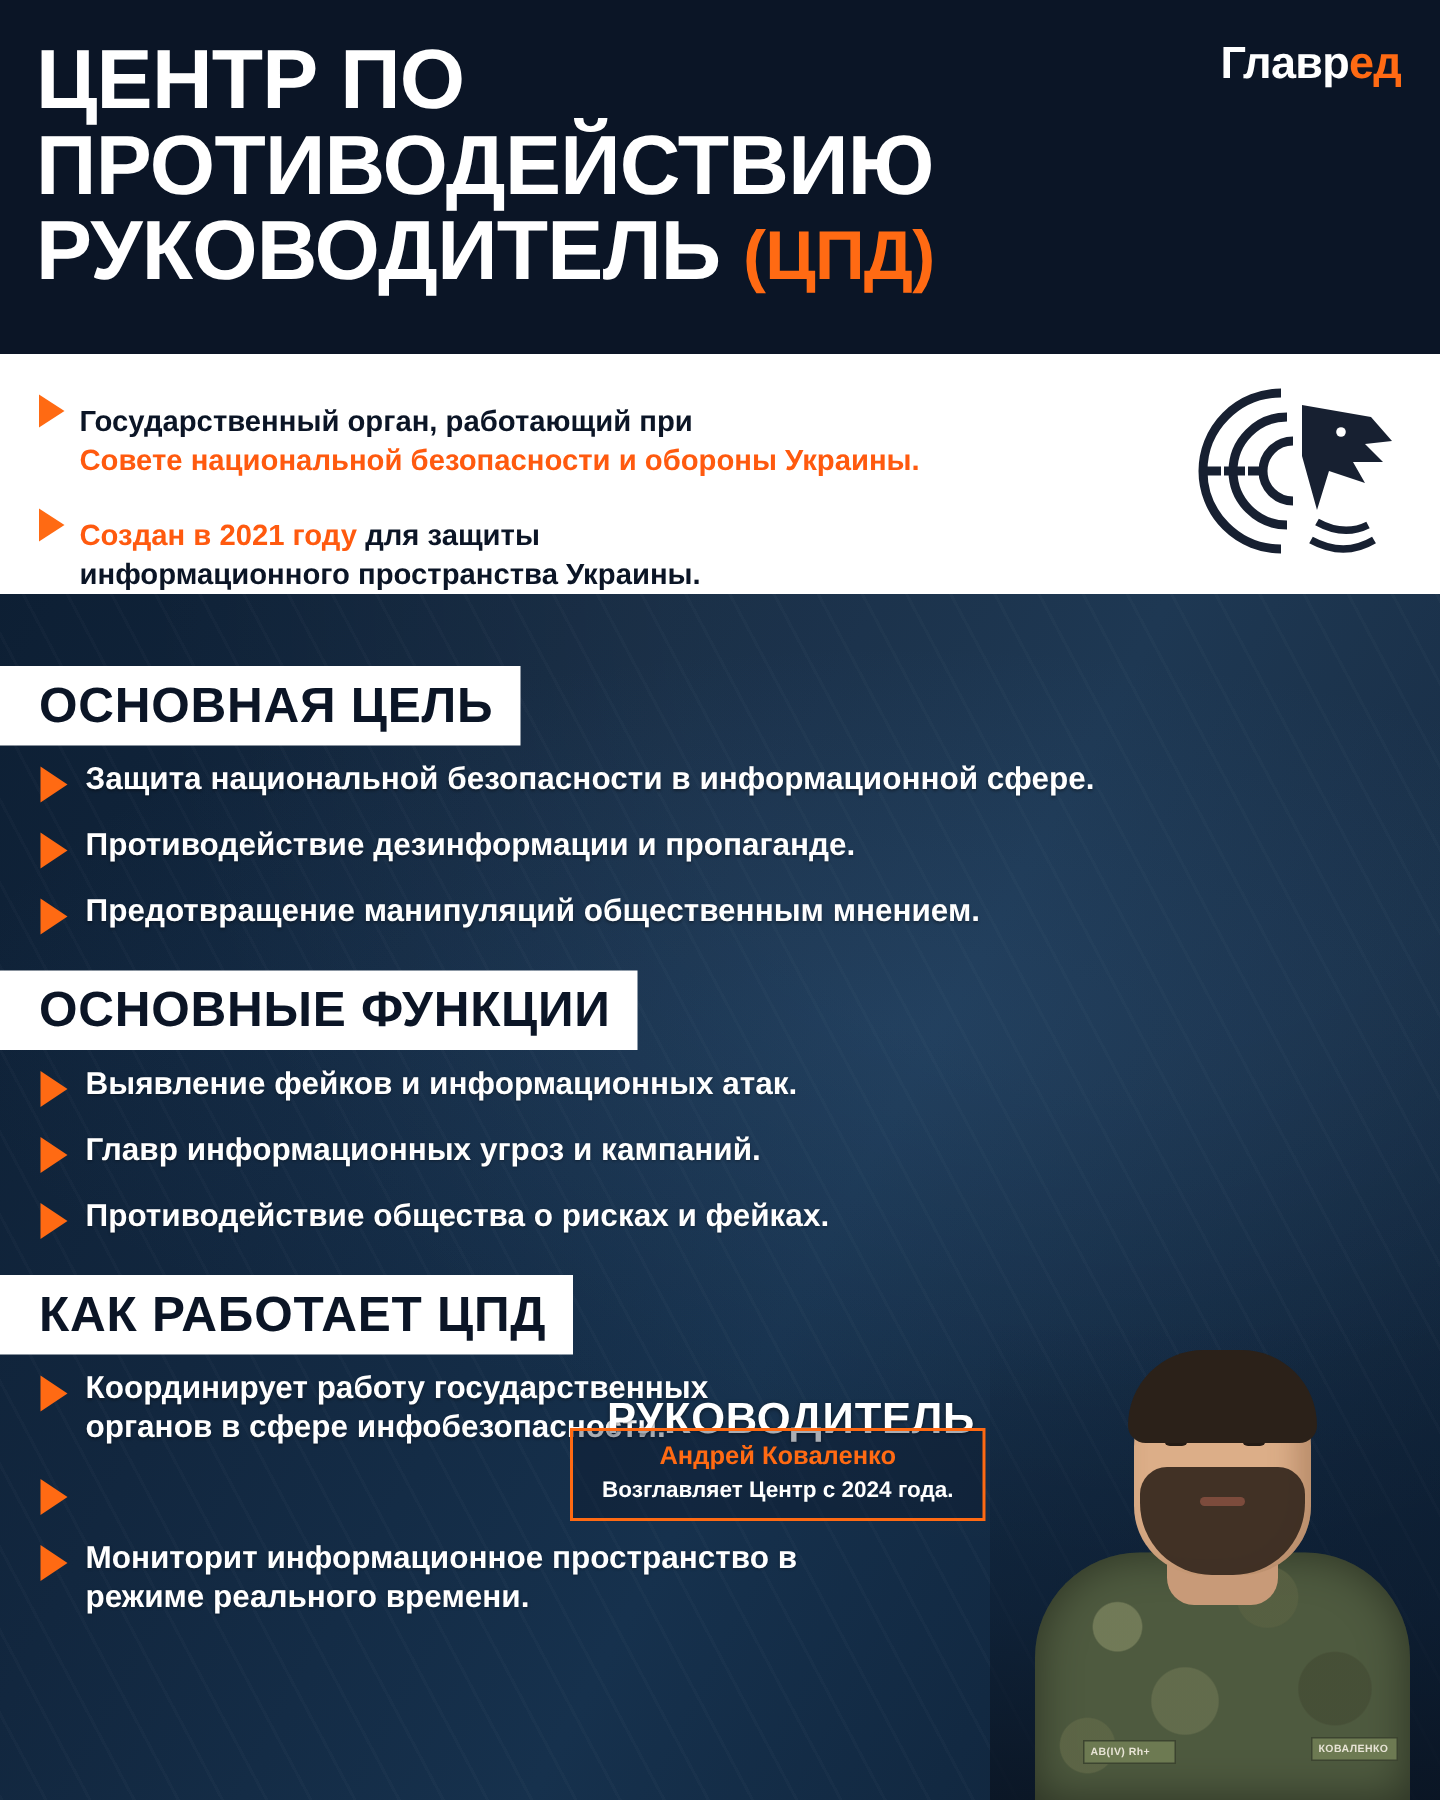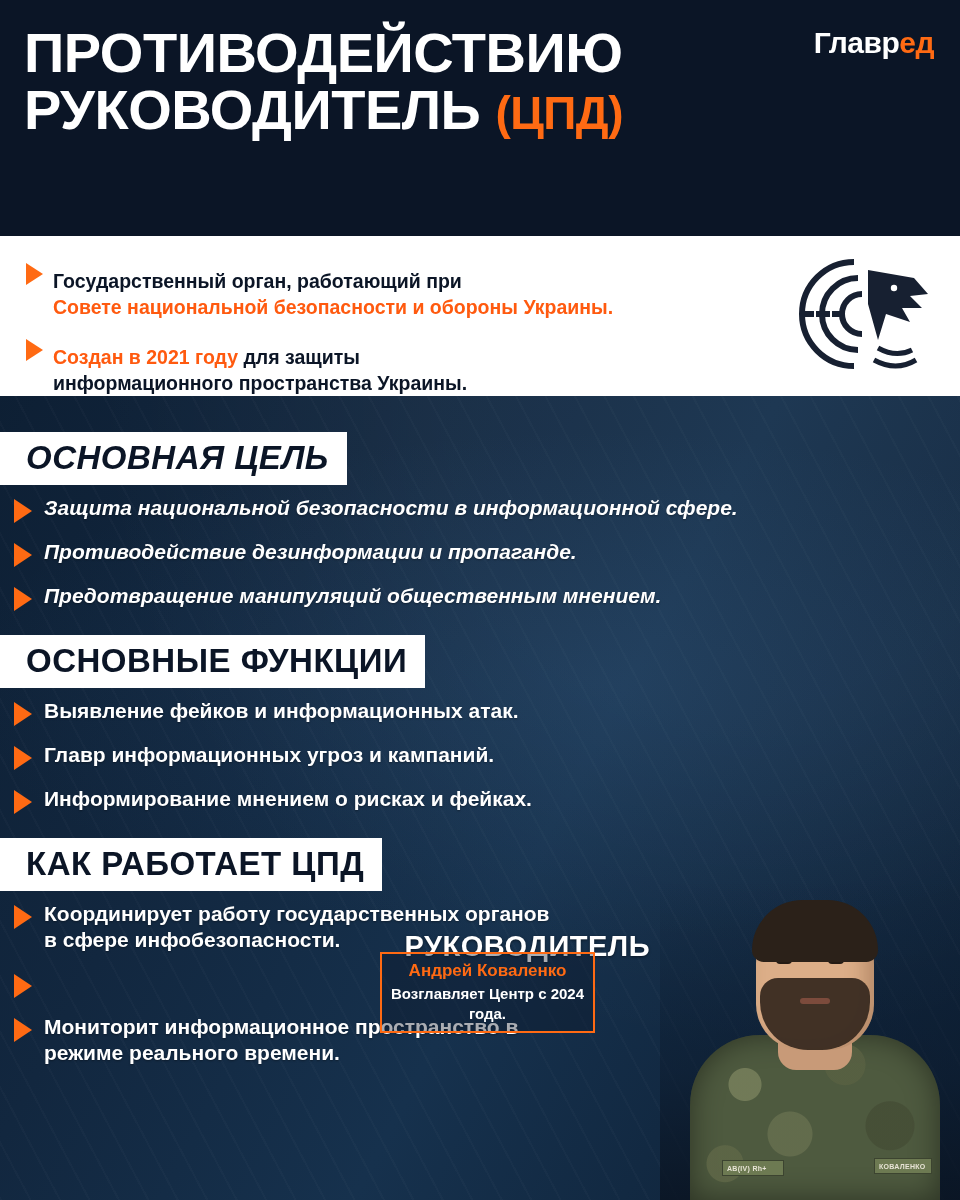--- a/index.html
+++ b/index.html
@@ -104,21 +104,21 @@
     display: inline-block;
     background: #ffffff;
     color: #0b1526;
     font-weight: bold;
     font-size: 33px;
     letter-spacing: 0.5px;
     padding: 7px 18px 8px 26px;
     margin: 0 0 10px 0;
   }
   .sec { margin-top: 24px; }
-  .sec-1 { margin-top: 36px; font-style: italic; }
+  .sec-1 { margin-top: 48px; }
 
   .item {
     display: flex;
     align-items: flex-start;
     padding: 0 0 0 0;
     margin: 0 0 16px 0;
   }
   .item .tri {
     margin-left: 0;
     margin-right: 12px;
@@ -127,21 +127,21 @@
     border-left: 18px solid #ff6a13;
     margin-top: 4px;
   }
   .item .txt {
     color: #ffffff;
     font-size: 21px;
     font-weight: bold;
     line-height: 1.26;
     text-shadow: 0 1px 2px rgba(0,0,0,0.35);
   }
-  .list { padding-left: 14px; }
+  .list { padding-left: 27px; }
 
   .sec-3 .item .txt { font-size: 21px; }
   .sec-3 .list { max-width: 560px; }
 
   
   .leader {
     position: absolute;
     right: 0; bottom: 0;
     width: 300px; height: 310px;
     z-index: 4;
@@ -154,21 +154,21 @@
     color: #ffffff;
     font-weight: bold;
     font-size: 29px;
     letter-spacing: 0.5px;
     text-shadow: 0 1px 3px rgba(0,0,0,0.5);
     margin-top: 20px;
   }
   .leader-card {
     position: absolute;
     left: -280px; top: 62px;
-    width: 215px;
+    width: 277px;
     border: 2px solid #ff6a13;
     padding: 7px 8px 8px 8px;
     text-align: center;
     background: rgba(11,21,38,0.35);
   }
   .leader-name {
     color: #ff6a13;
     font-weight: bold;
     font-size: 17px;
     margin-bottom: 3px;
@@ -247,20 +247,21 @@
 </head>
 <body>
 
 <div class="poster">
 
   <div class="header">
     <div class="brand">
       <span class="b1">Главр</span><span class="b2">ед</span>
     </div>
     <div class="title">
+      <span class="line">ЦЕНТР ПО</span>
       <span class="line">ПРОТИВОДЕЙСТВИЮ</span>
       <span class="line"><span>РУКОВОДИТЕЛЬ</span> <span class="abbr">(ЦПД)</span></span>
     </div>
   </div>
 
   <div class="intro">
     <div class="intro-row">
       <span class="tri"></span>
       <div class="intro-text">
         <span class="plain">Государственный орган, работающий при</span><br>
@@ -321,21 +322,21 @@
         <div class="item">
           <span class="tri"></span>
           <span class="txt">Выявление фейков и информационных атак.</span>
         </div>
         <div class="item">
           <span class="tri"></span>
           <span class="txt">Главр информационных угроз и кампаний.</span>
         </div>
         <div class="item">
           <span class="tri"></span>
-          <span class="txt">Информирование мнением о рисках и фейках.</span>
+          <span class="txt">Противодействие общества о рисках и фейках.</span>
         </div>
       </div>
     </div>
 
     <div class="sec sec-3">
       <div class="sec-head">КАК РАБОТАЕТ ЦПД</div>
       <div class="list">
         <div class="item">
           <span class="tri"></span>
           <span class="txt">Координирует работу государственных органов в сфере инфобезопасности.</span>

